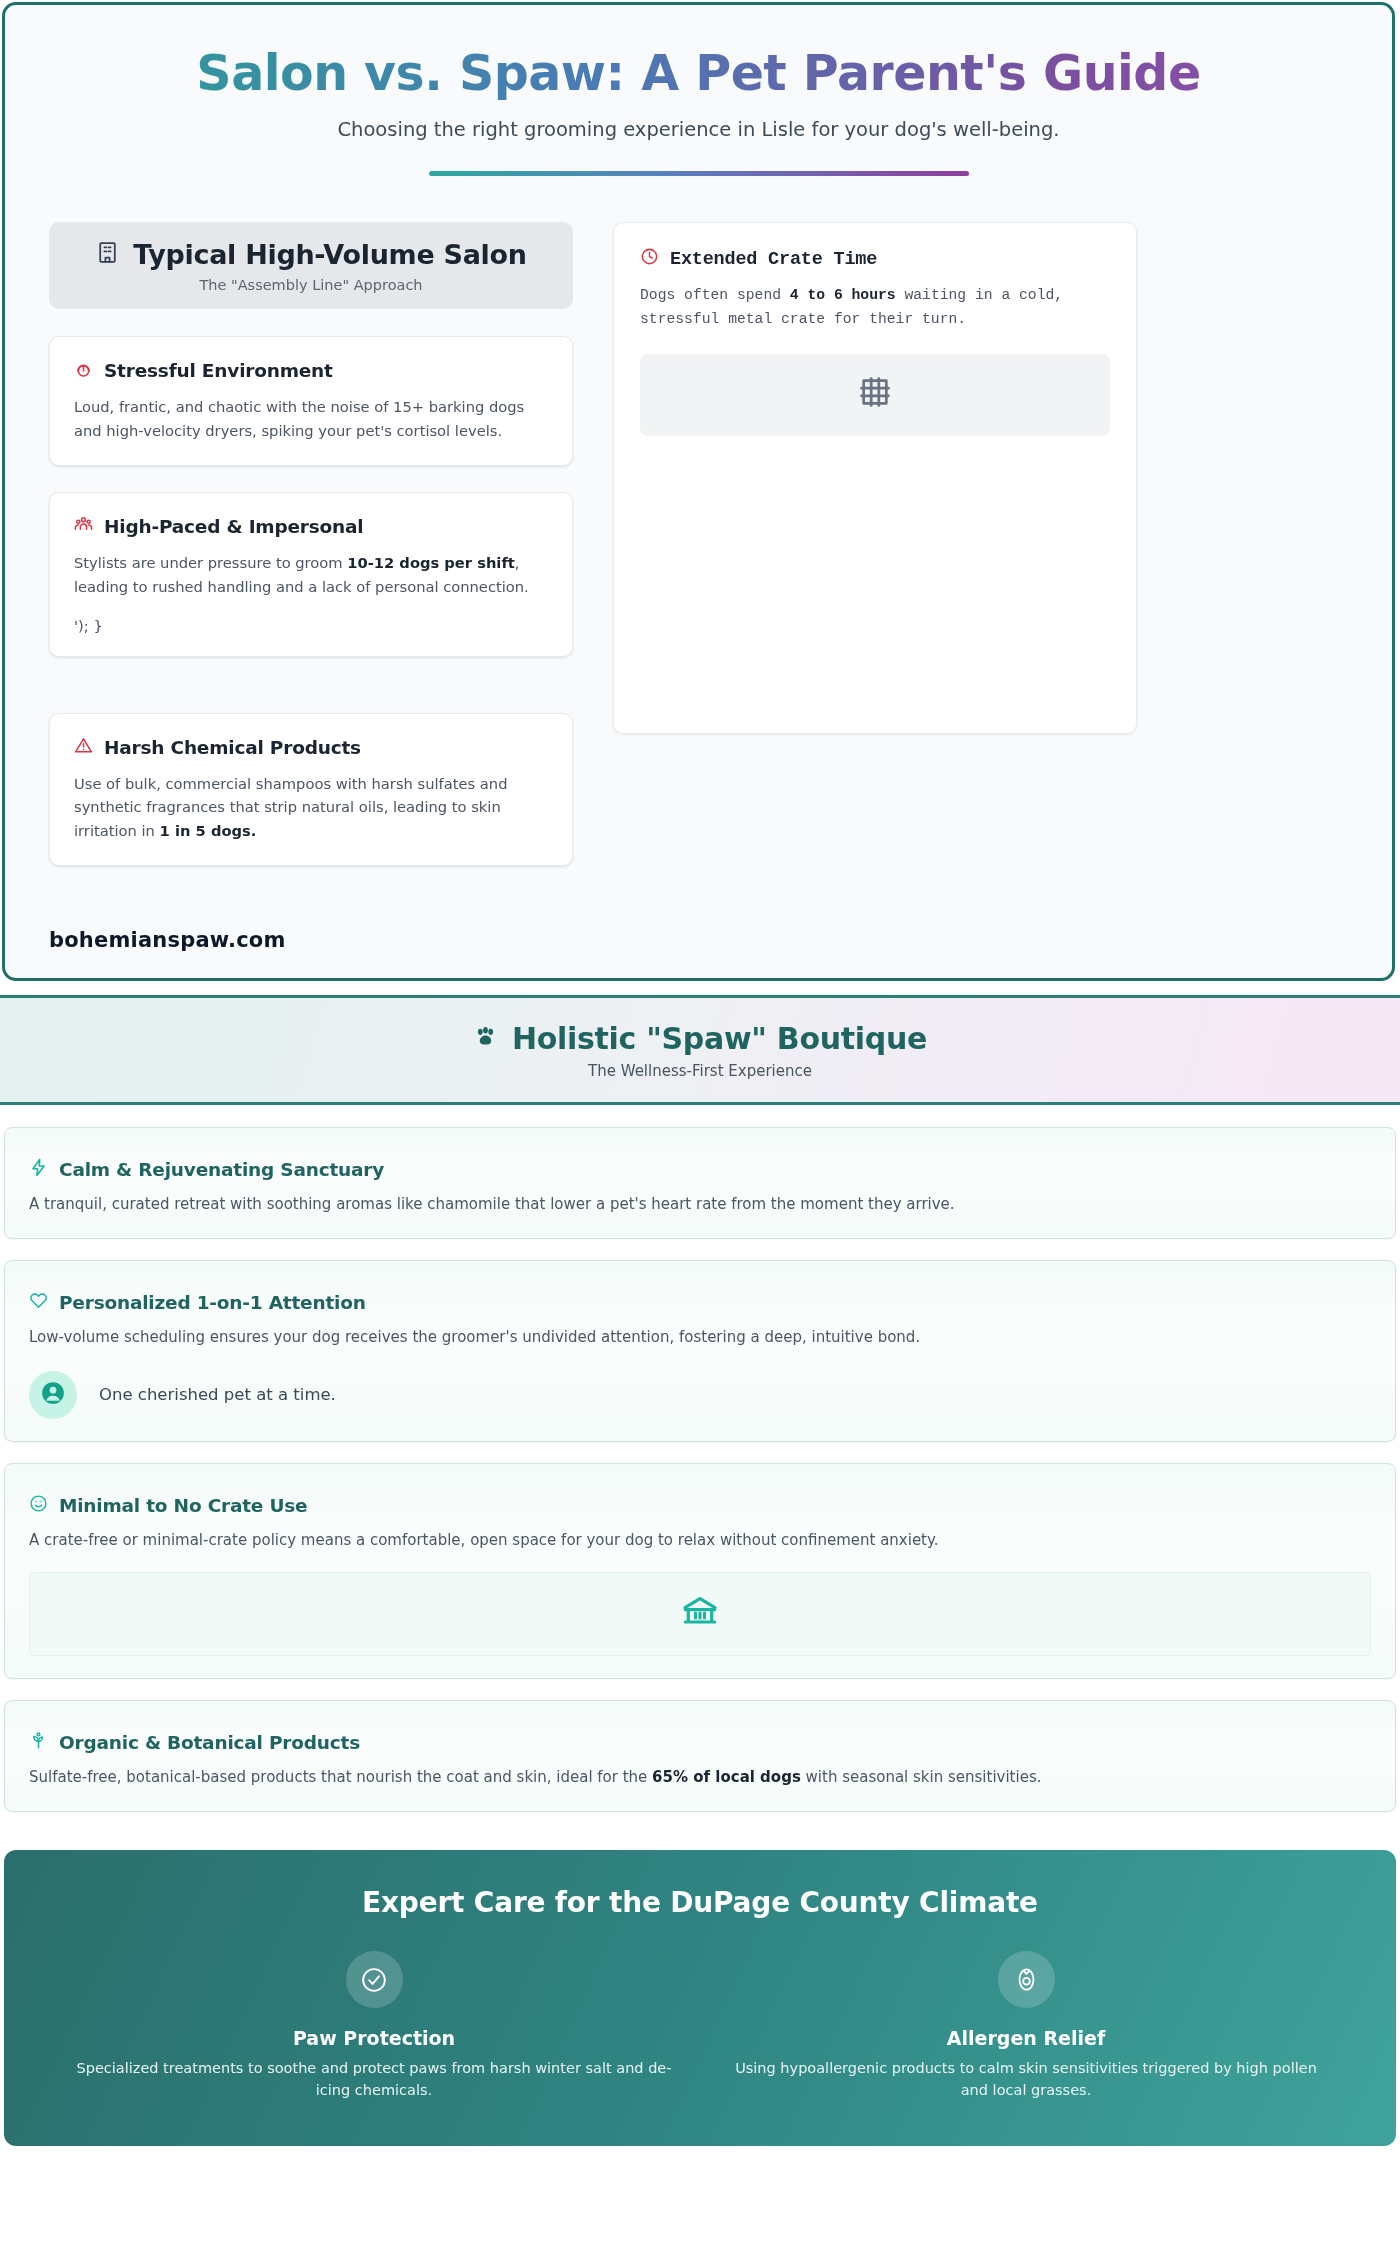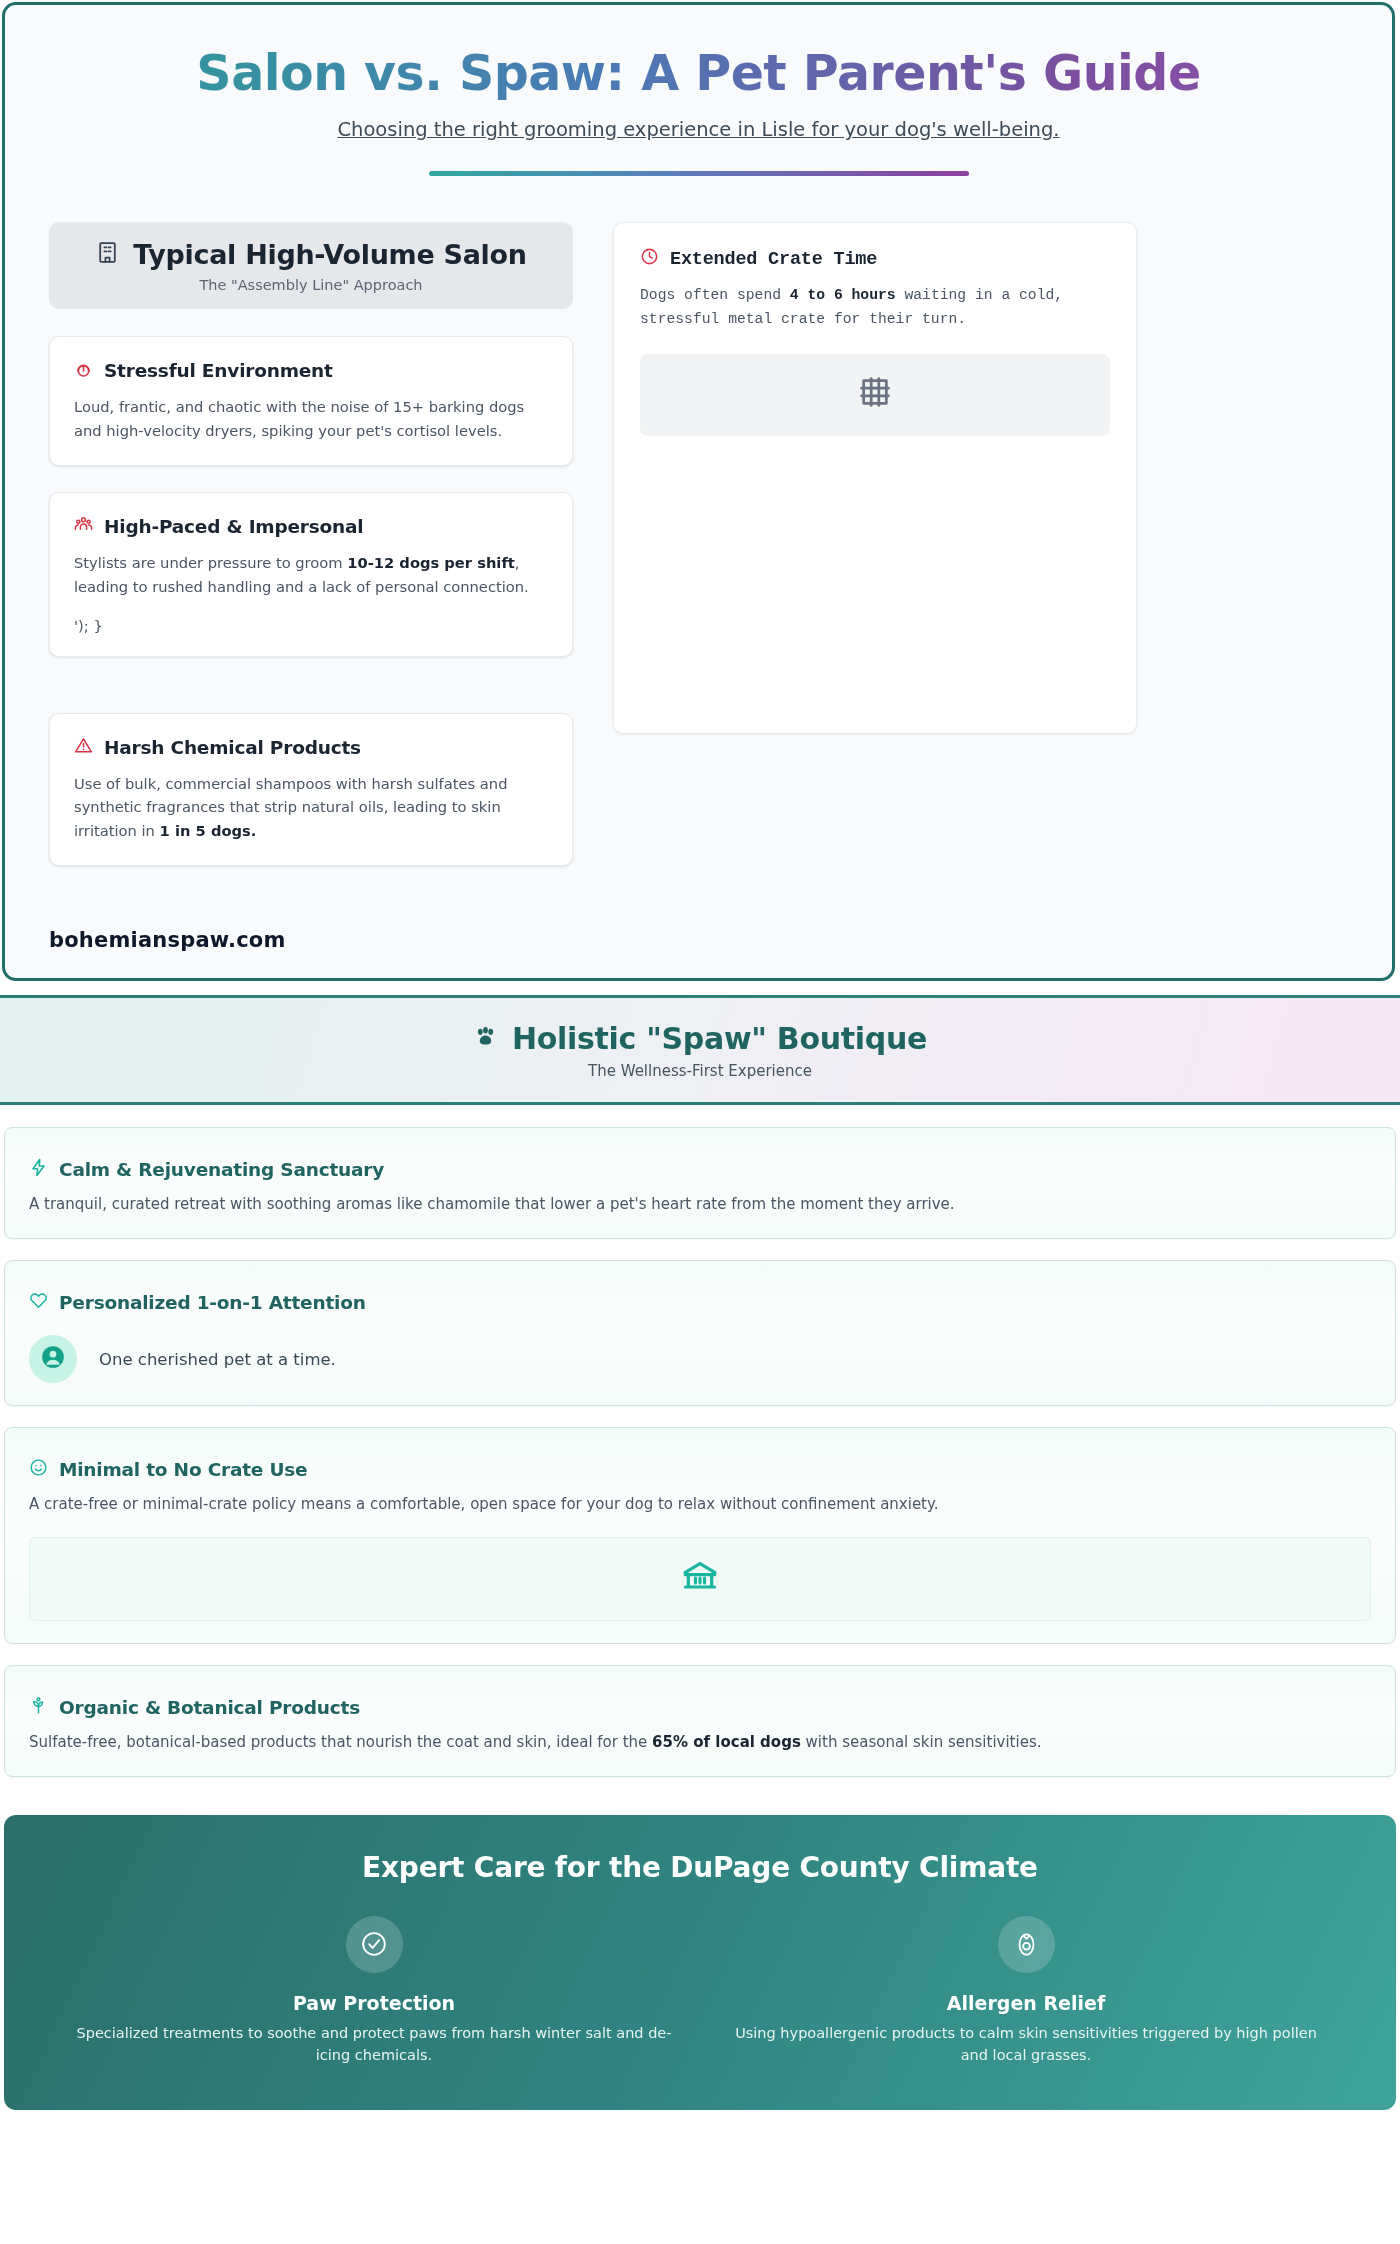--- a/index.html
+++ b/index.html
@@ -34,21 +34,20 @@
     color: transparent;
     -webkit-text-fill-color: transparent;
     padding: 0 80px;
   }
   .subtitle {
     margin-top: 16px;
     text-align: center;
     font-size: 19.5px;
     color: #3e4a55;
     font-weight: 400;
-    text-decoration: underline;
   }
   .divider {
     margin: 30px auto 0 auto;
     width: 540px;
     height: 5px;
     border-radius: 3px;
     background: linear-gradient(90deg, #2fa8a0 0%, #5a7fbd 45%, #8e3f9e 100%);
   }
 
   .cols {
@@ -418,20 +417,23 @@
 
   <div class="spaw-card">
     <div class="spaw-card-head">
       <span class="icon">
         <svg width="19" height="19" viewBox="0 0 24 24" fill="none" stroke="#19b5a0" stroke-width="1.9" stroke-linecap="round" stroke-linejoin="round">
           <path d="M12 20.5 3.8 12.4a4.9 4.9 0 0 1 0-7 4.9 4.9 0 0 1 7 0l1.2 1.2 1.2-1.2a4.9 4.9 0 0 1 7 0 4.9 4.9 0 0 1 0 7z"></path>
         </svg>
       </span>
       <span class="spaw-card-title">Personalized 1-on-1 Attention</span>
     </div>
+    <div class="spaw-card-body">
+      <span>Low-volume scheduling ensures your dog receives the groomer's undivided attention, fostering a deep, intuitive bond.</span>
+    </div>
     <div class="avatar-row">
       <span class="avatar">
         <span class="icon">
           <svg width="26" height="26" viewBox="0 0 24 24" fill="#12a189">
             <circle cx="12" cy="12" r="10"></circle>
             <circle cx="12" cy="9.4" r="3.1" fill="#c7f2e6"></circle>
             <path d="M5.7 19.2a6.6 6.6 0 0 1 12.6 0z" fill="#c7f2e6"></path>
           </svg>
         </span>
       </span>

